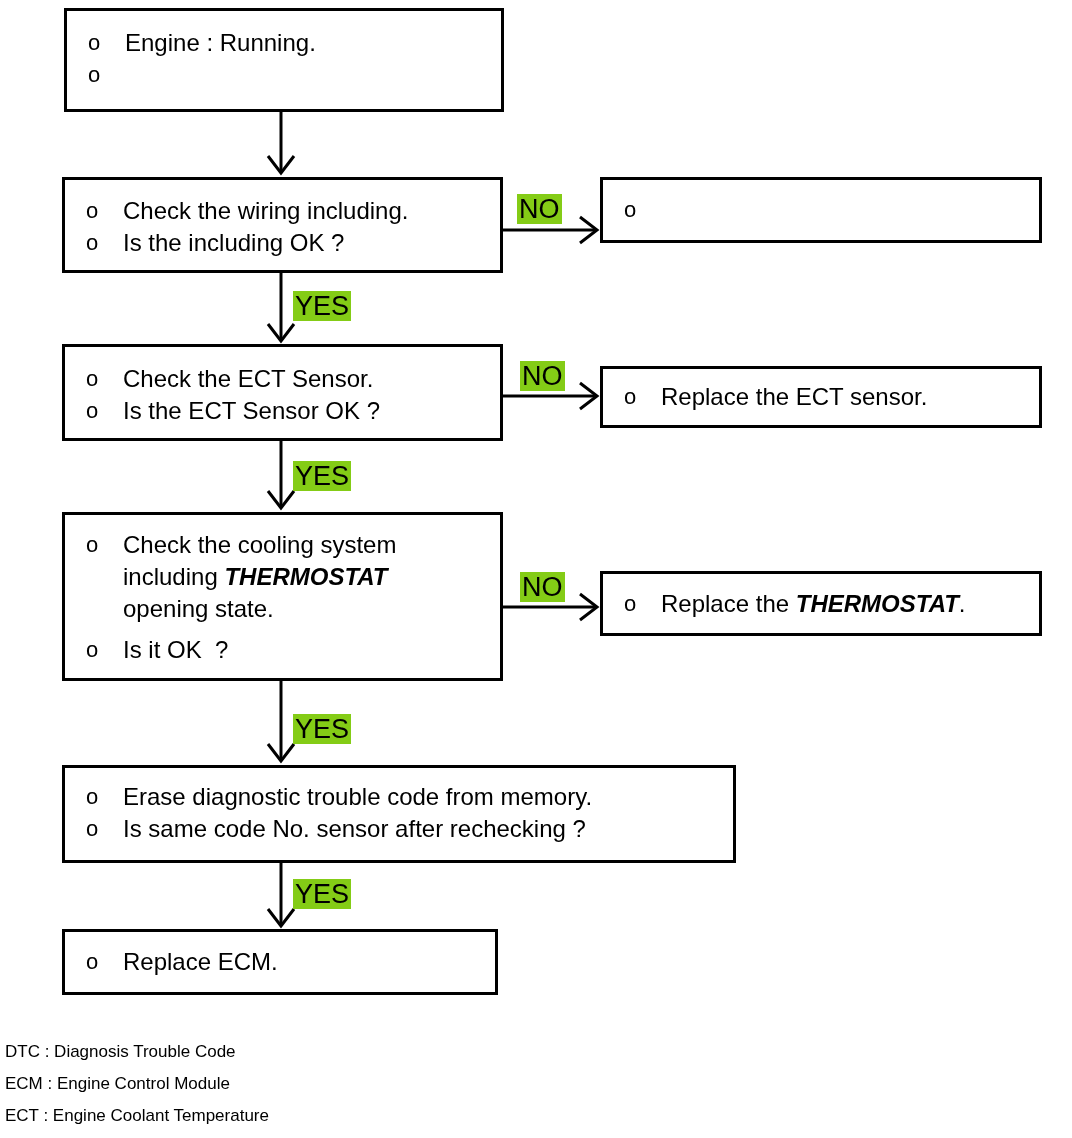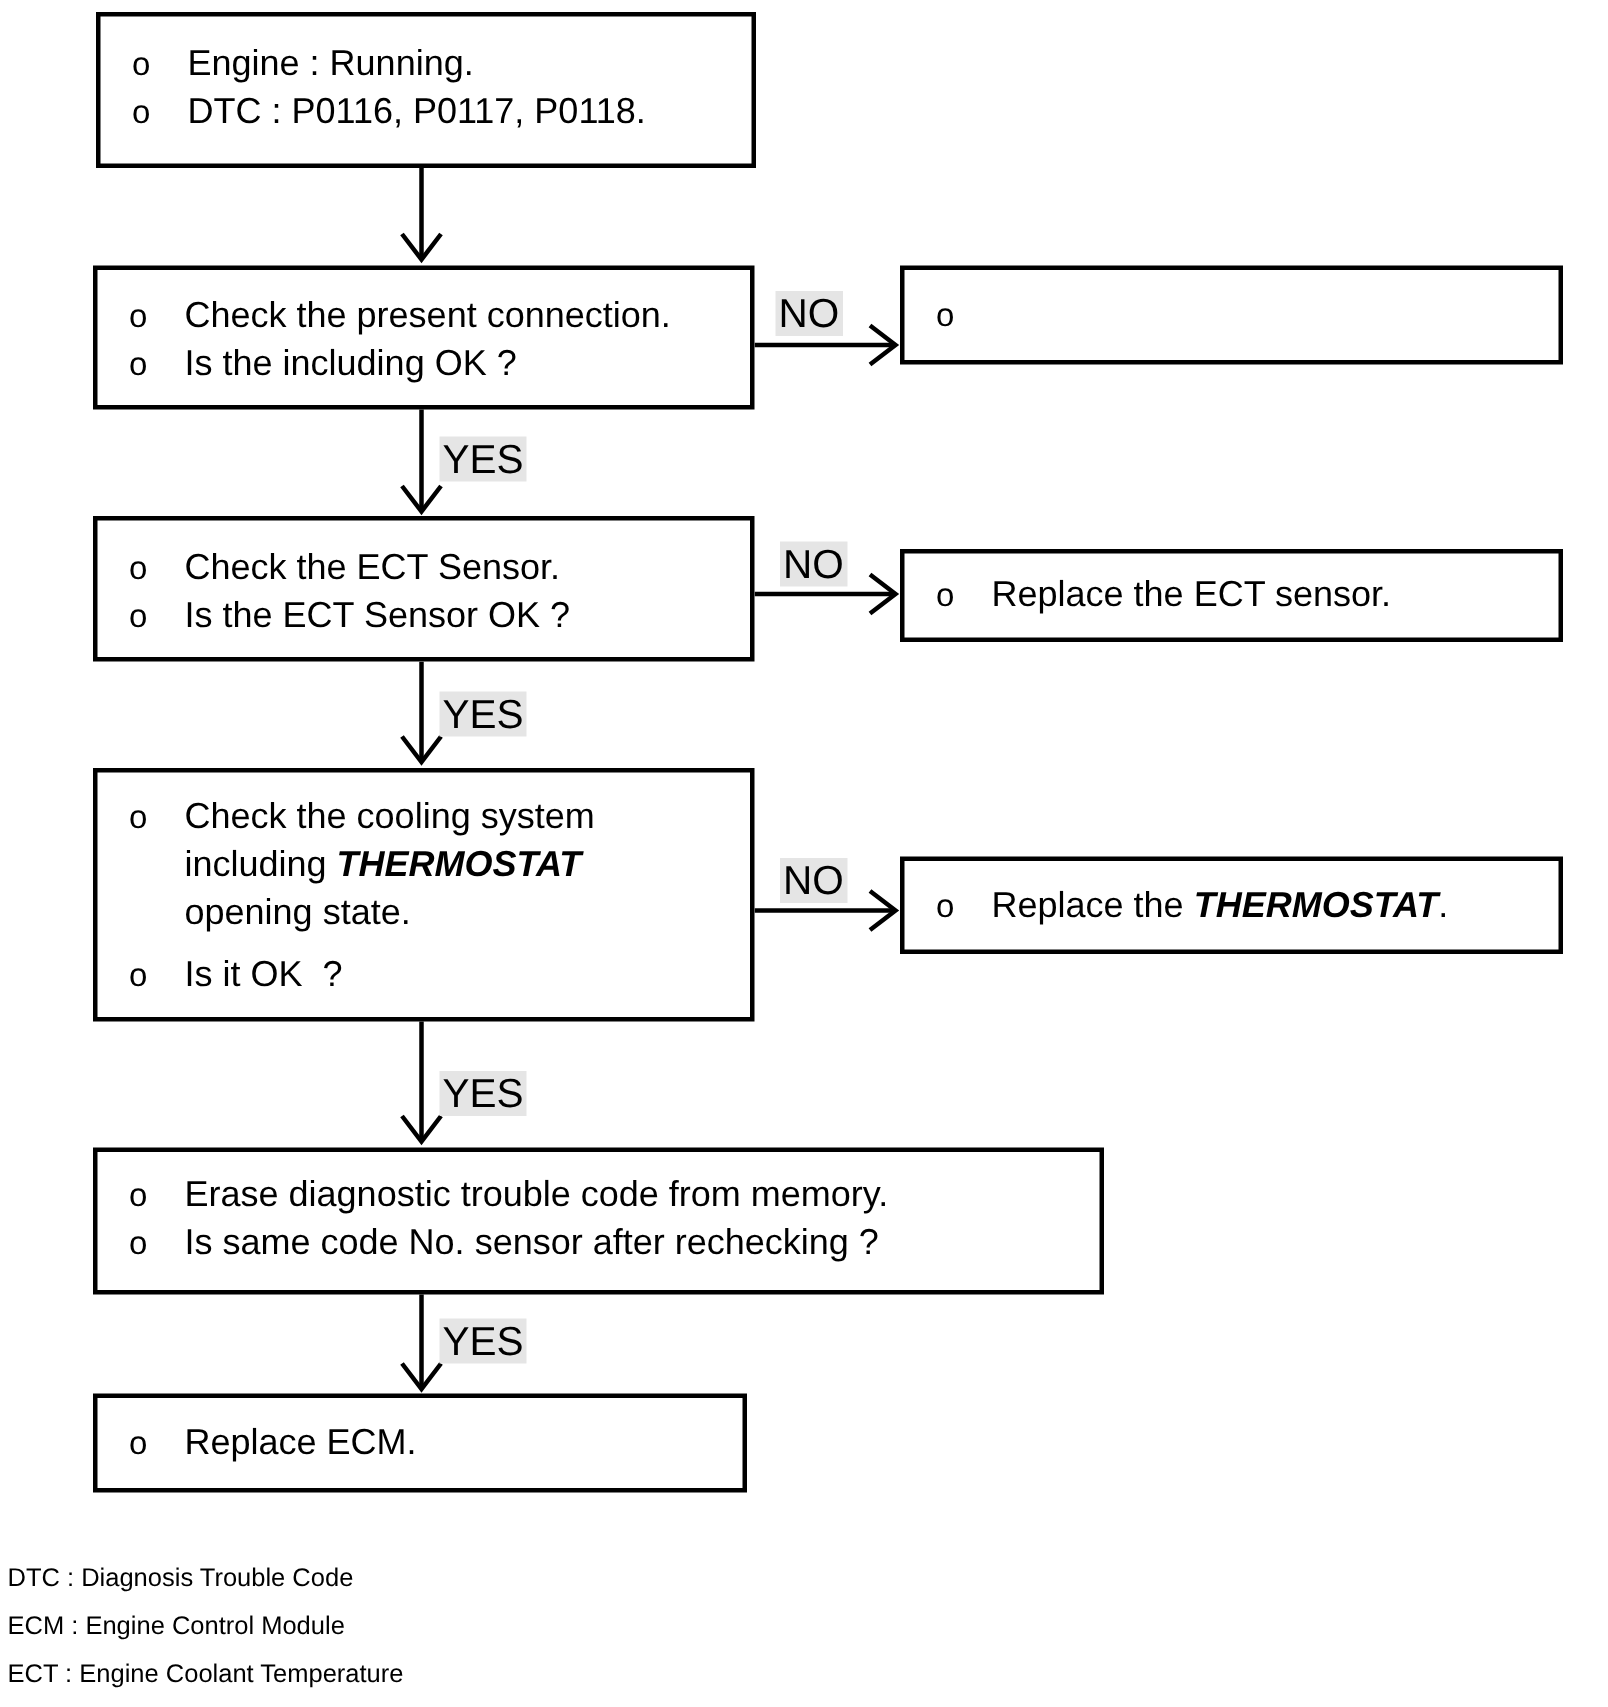--- a/index.html
+++ b/index.html
@@ -35,21 +35,21 @@
     font-size: 22px;
   }
   .txt { white-space: pre-wrap; }
   .vcenter { display: flex; flex-direction: column; justify-content: center; }
   .b { font-weight: bold; font-style: italic; }
   .edge-label {
     position: absolute;
     z-index: 2;
     font-size: 27px;
     line-height: 30px;
-    background: #e5e5e5;
+    background: #84cc16;
     padding: 0 2px;
   }
   #legend {
     position: absolute;
     left: 5px;
     top: 1036px;
     font-size: 17px;
     line-height: 32px;
     z-index: 1;
   }
@@ -96,28 +96,27 @@
     </g>
   </svg>
 
   <div class="box" style="left:64px; top:8px; width:440px; height:104px; padding-top:16px;">
     <div class="row">
       <span class="bullet">o</span>
       <span class="txt">Engine : Running.</span>
     </div>
     <div class="row">
       <span class="bullet">o</span>
-      <span class="txt">DTC : P0116, P0117, P0118.</span>
     </div>
   </div>
 
   <div class="box" style="left:62px; top:177px; width:441px; height:96px; padding-top:15px;">
     <div class="row">
       <span class="bullet">o</span>
-      <span class="txt">Check the present connection.</span>
+      <span class="txt">Check the wiring including.</span>
     </div>
     <div class="row">
       <span class="bullet">o</span>
       <span class="txt">Is the including OK ?</span>
     </div>
   </div>
 
   <div class="box vcenter" style="left:600px; top:177px; width:442px; height:66px;">
     <div class="row">
       <span class="bullet">o</span>

